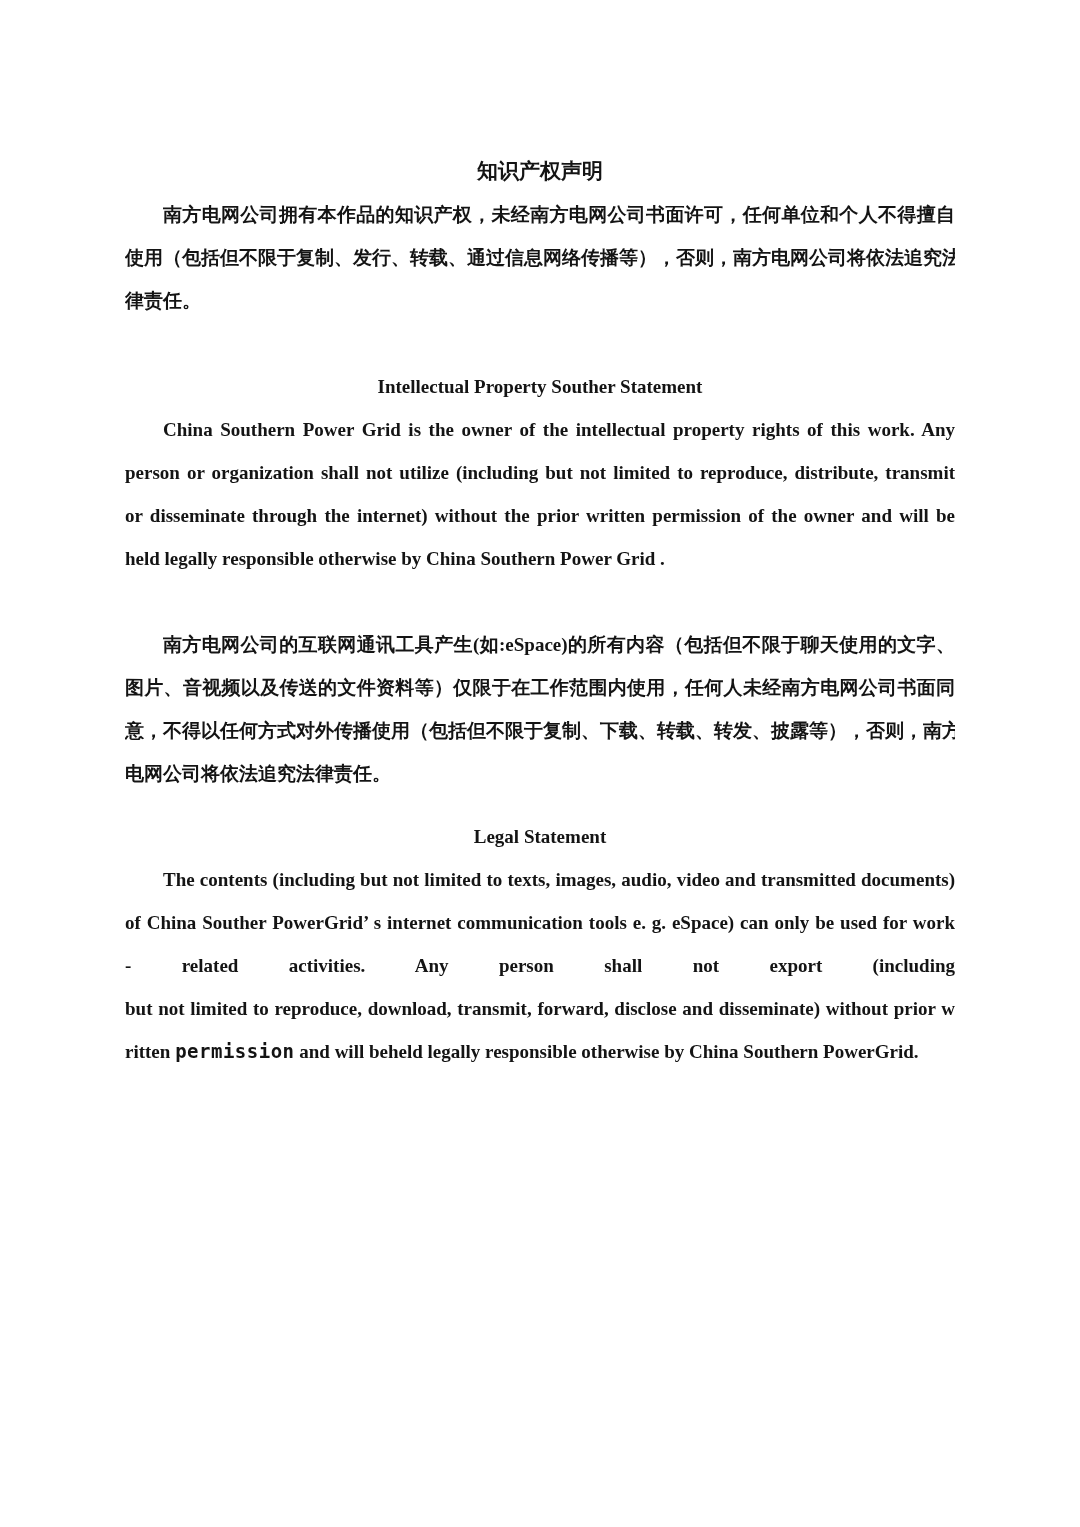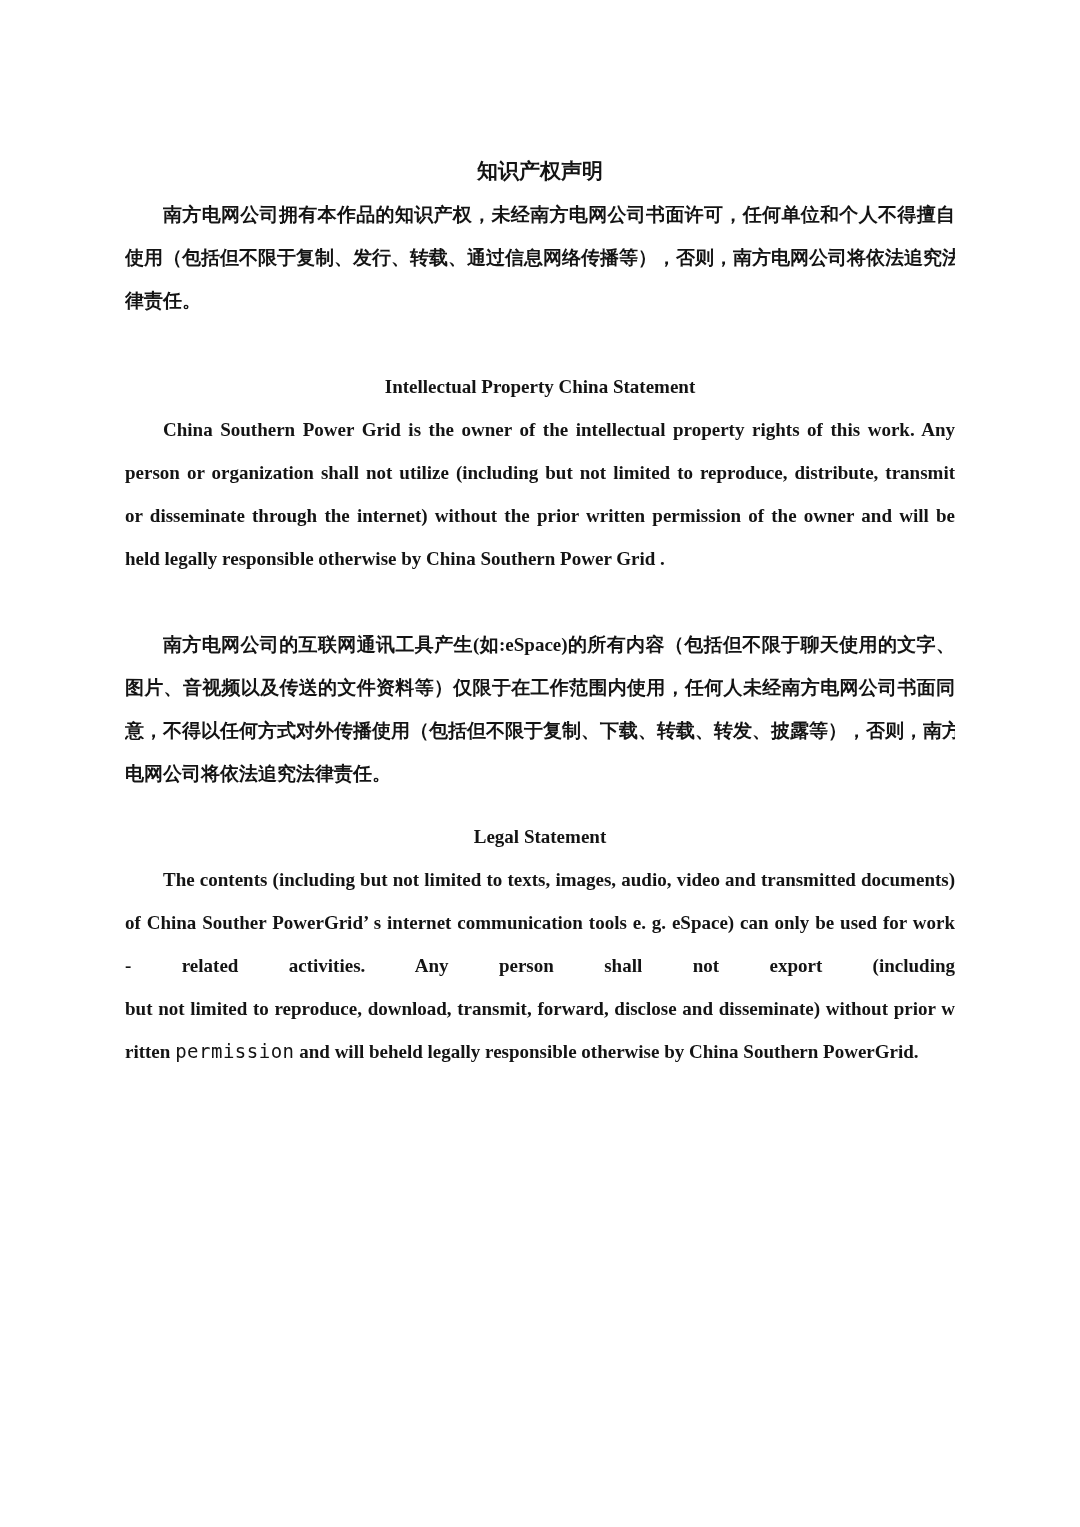--- a/index.html
+++ b/index.html
@@ -36,21 +36,21 @@
     color: #141414;
     text-align: justify;
     text-align-last: justify;
     overflow: hidden;
     white-space: nowrap;
   }
   .line.first { text-indent: 2em; }
   .line.last { text-align-last: left; }
   .mono {
     font-family: "DejaVu Sans Mono", monospace;
-    font-weight: 400;
+    font-weight: 700;
     letter-spacing: 0.5px;
   }
   .spacer { height: 43px; }
   .spacer-sm { height: 20px; }
   .watermark {
     position: absolute;
     left: 630px;
     top: 1466px;
     height: 52px;
     display: flex;
@@ -72,21 +72,21 @@
 <div class="page">
   <div class="content">
 
     <div class="sec-title zh-title">知识产权声明</div>
     <div class="line first">南方电网公司拥有本作品的知识产权，未经南方电网公司书面许可，任何单位和个人不得擅自</div>
     <div class="line">使用（包括但不限于复制、发行、转载、通过信息网络传播等），否则，南方电网公司将依法追究法</div>
     <div class="line last">律责任。</div>
 
     <div class="spacer"></div>
 
-    <div class="sec-title en-title">Intellectual Property China Statement</div>
+    <div class="sec-title en-title">Intellectual Property Souther Statement</div>
     <div class="line first">China Southern Power Grid is the owner of the intellectual property rights of this work. Any</div>
     <div class="line">person or organization shall not utilize (including but not limited to reproduce, distribute, transmit</div>
     <div class="line">or disseminate through the internet) without the prior written permission of the owner and will be</div>
     <div class="line last">held legally responsible otherwise by China Southern Power Grid .</div>
 
     <div class="spacer"></div>
 
     <div class="line first">南方电网公司的互联网通讯工具产生(如:eSpace)的所有内容（包括但不限于聊天使用的文字、</div>
     <div class="line">图片、音视频以及传送的文件资料等）仅限于在工作范围内使用，任何人未经南方电网公司书面同</div>
     <div class="line">意，不得以任何方式对外传播使用（包括但不限于复制、下载、转载、转发、披露等），否则，南方</div>

